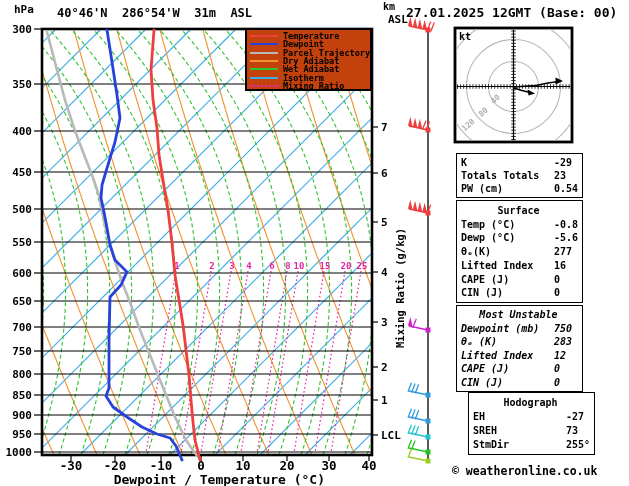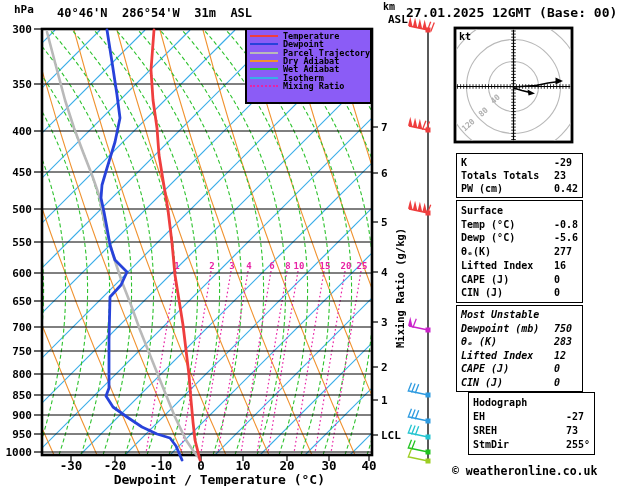--- a/index.html
+++ b/index.html
@@ -3,30 +3,30 @@
 <meta charset="utf-8">
 <style>
   html,body{margin:0;padding:0;background:#fff;}
   #app{position:relative;width:629px;height:486px;background:#fff;overflow:hidden;
        font-family:"DejaVu Sans Mono","Liberation Mono",monospace;color:#000;}
   .abs{position:absolute;white-space:pre;}
   .b{font-weight:bold;}
   #chart-svg{position:absolute;left:0;top:0;}
   svg text{font-family:"DejaVu Sans Mono","Liberation Mono",monospace;font-weight:bold;}
   
-  #legend{position:absolute;left:245px;top:28px;width:127px;height:76px;background:#8b5cf6;
+  #legend{position:absolute;left:245px;top:28px;width:127px;height:63px;background:#c2410c;
           border:2px solid #000;box-sizing:border-box;padding:2px 0 14px 3px;}
   .lrow{display:flex;align-items:center;height:8.3px;}
   .lswatch{display:inline-block;width:28px;height:0;margin-right:5px;flex:none;}
   .llabel{font-size:8.5px;font-weight:bold;line-height:8px;white-space:pre;}
   
   .tbox{position:absolute;left:456px;width:127px;background:#fff;border:1.5px solid #000;
         box-sizing:border-box;display:flex;flex-direction:column;justify-content:space-evenly;
         padding:1px 0 1px 4px;}
-  .ttitle{font-size:10px;font-weight:bold;padding-right:6px;}
+  .ttitle{font-size:10px;font-weight:bold;text-align:center;padding-right:6px;}
   .trow{position:relative;font-size:10px;font-weight:bold;white-space:pre;}
   .tval{position:absolute;left:93px;top:0;}
   #mixlabel{transform:rotate(-90deg);transform-origin:left top;}
 </style>
 </head>
 <body>
 
 <div id="app">
   <svg id="chart-svg" width="629" height="486">
       <defs>
@@ -387,21 +387,21 @@
     </div>
 
   <div class="abs b" id="mixlabel" style="left:394px;top:348px;font-size:10.5px;">Mixing Ratio (g/kg)</div>
   <div class="abs b" style="left:110px;top:472px;width:215px;text-align:right;font-size:13px;">Dewpoint / Temperature (°C)</div>
 
   <div class="abs b" style="left:459px;top:31px;font-size:10px;">kt</div>
   <div id="panel">
       <div class="tbox" style="top: 153px; height: 45px; left: 456px; width: 127px;">
         <div class="trow"><span>K</span><span class="tval">-29</span></div>
         <div class="trow"><span>Totals Totals</span><span class="tval">23</span></div>
-        <div class="trow"><span>PW (cm)</span><span class="tval">0.42</span></div>
+        <div class="trow"><span>PW (cm)</span><span class="tval">0.54</span></div>
       </div>
       <div class="tbox" style="top: 200px; height: 103px; left: 456px; width: 127px;">
         <div class="ttitle">Surface</div>
         <div class="trow"><span>Temp (°C)</span><span class="tval">-0.8</span></div>
         <div class="trow"><span>Dewp (°C)</span><span class="tval">-5.6</span></div>
         <div class="trow"><span>θₑ(K)</span><span class="tval">277</span></div>
         <div class="trow"><span>Lifted Index</span><span class="tval">16</span></div>
         <div class="trow"><span>CAPE (J)</span><span class="tval">0</span></div>
         <div class="trow"><span>CIN (J)</span><span class="tval">0</span></div>
       </div>

